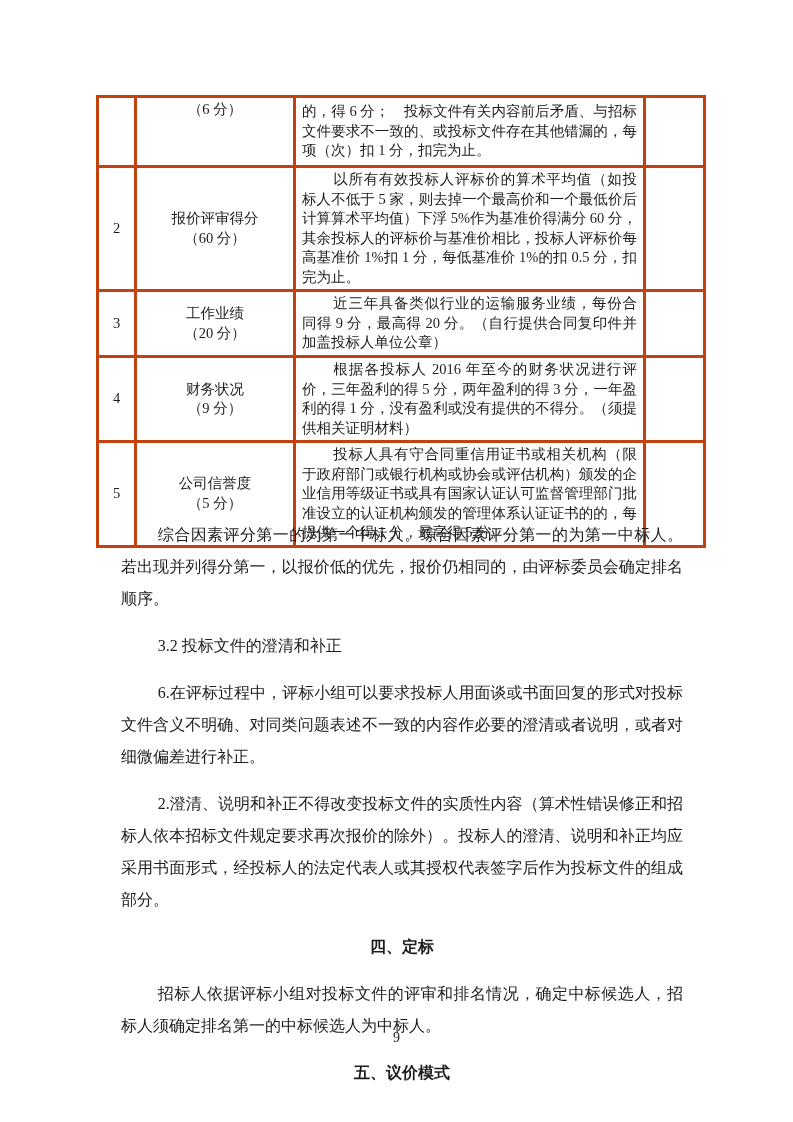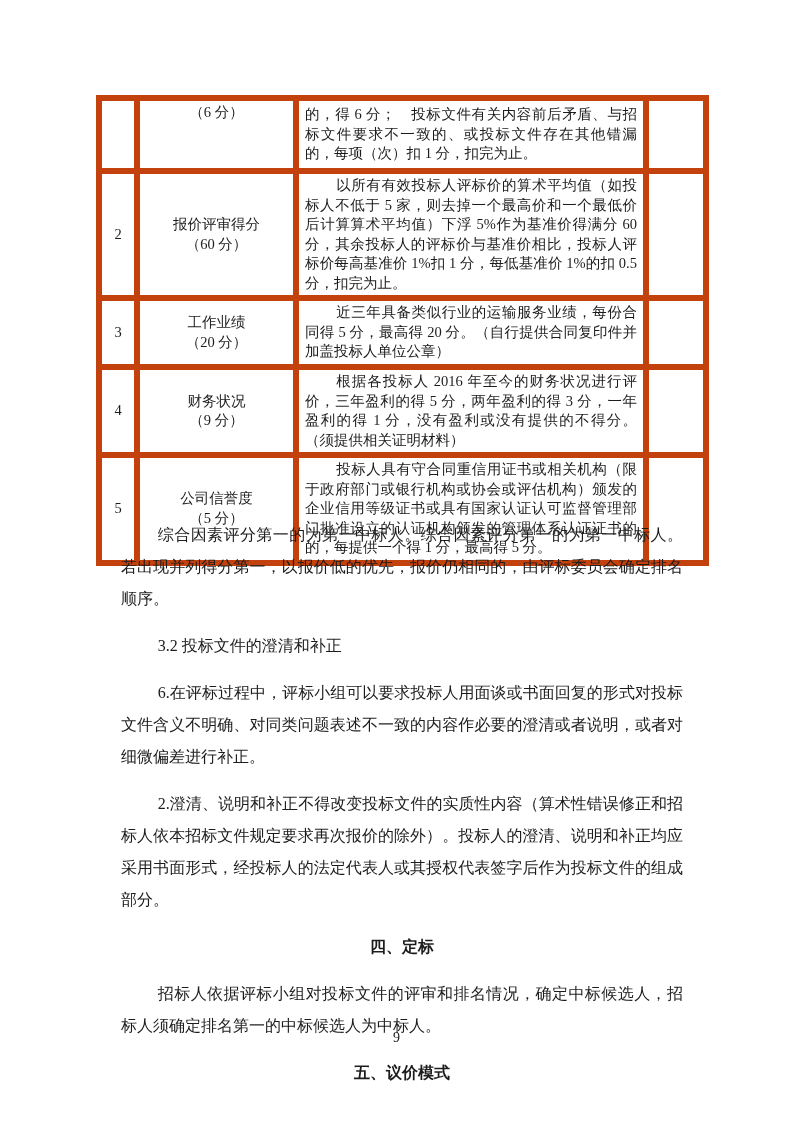--- a/index.html
+++ b/index.html
@@ -21,21 +21,21 @@
     top: 95px;
     width: 607px;
     border-collapse: collapse;
     table-layout: fixed;
   }
   table.score-table col.c1 { width: 38px; }
   table.score-table col.c2 { width: 159px; }
   table.score-table col.c3 { width: 350px; }
   table.score-table col.c4 { width: 60px; }
   table.score-table td {
-    border: 6px solid #c2410c;
+    border: 3px solid #c2410c;
     font-size: 14.5px;
     line-height: 19.5px;
     padding: 2px 6px;
     vertical-align: middle;
     overflow: hidden;
   }
   td.num  { text-align: center; }
   td.crit { text-align: center; }
   td.crit span { display: block; }
   td.crit.top { vertical-align: top; }
@@ -111,21 +111,21 @@
         </td>
         <td class="desc">以所有有效投标人评标价的算术平均值（如投标人不低于 5 家，则去掉一个最高价和一个最低价后计算算术平均值）下浮 5%作为基准价得满分 60 分，其余投标人的评标价与基准价相比，投标人评标价每高基准价 1%扣 1 分，每低基准价 1%的扣 0.5 分，扣完为止。</td>
         <td class="blank"></td>
       </tr>
       <tr class="row-3">
         <td class="num">3</td>
         <td class="crit">
           <span>工作业绩</span>
           <span>（20 分）</span>
         </td>
-        <td class="desc">近三年具备类似行业的运输服务业绩，每份合同得 5 分，最高得 20 分。（自行提供合同复印件并加盖投标人单位公章）</td>
+        <td class="desc">近三年具备类似行业的运输服务业绩，每份合同得 9 分，最高得 20 分。（自行提供合同复印件并加盖投标人单位公章）</td>
         <td class="blank"></td>
       </tr>
       <tr class="row-4">
         <td class="num">4</td>
         <td class="crit">
           <span>财务状况</span>
           <span>（9 分）</span>
         </td>
         <td class="desc">根据各投标人 2016 年至今的财务状况进行评价，三年盈利的得 5 分，两年盈利的得 3 分，一年盈利的得 1 分，没有盈利或没有提供的不得分。（须提供相关证明材料）</td>
         <td class="blank"></td>

